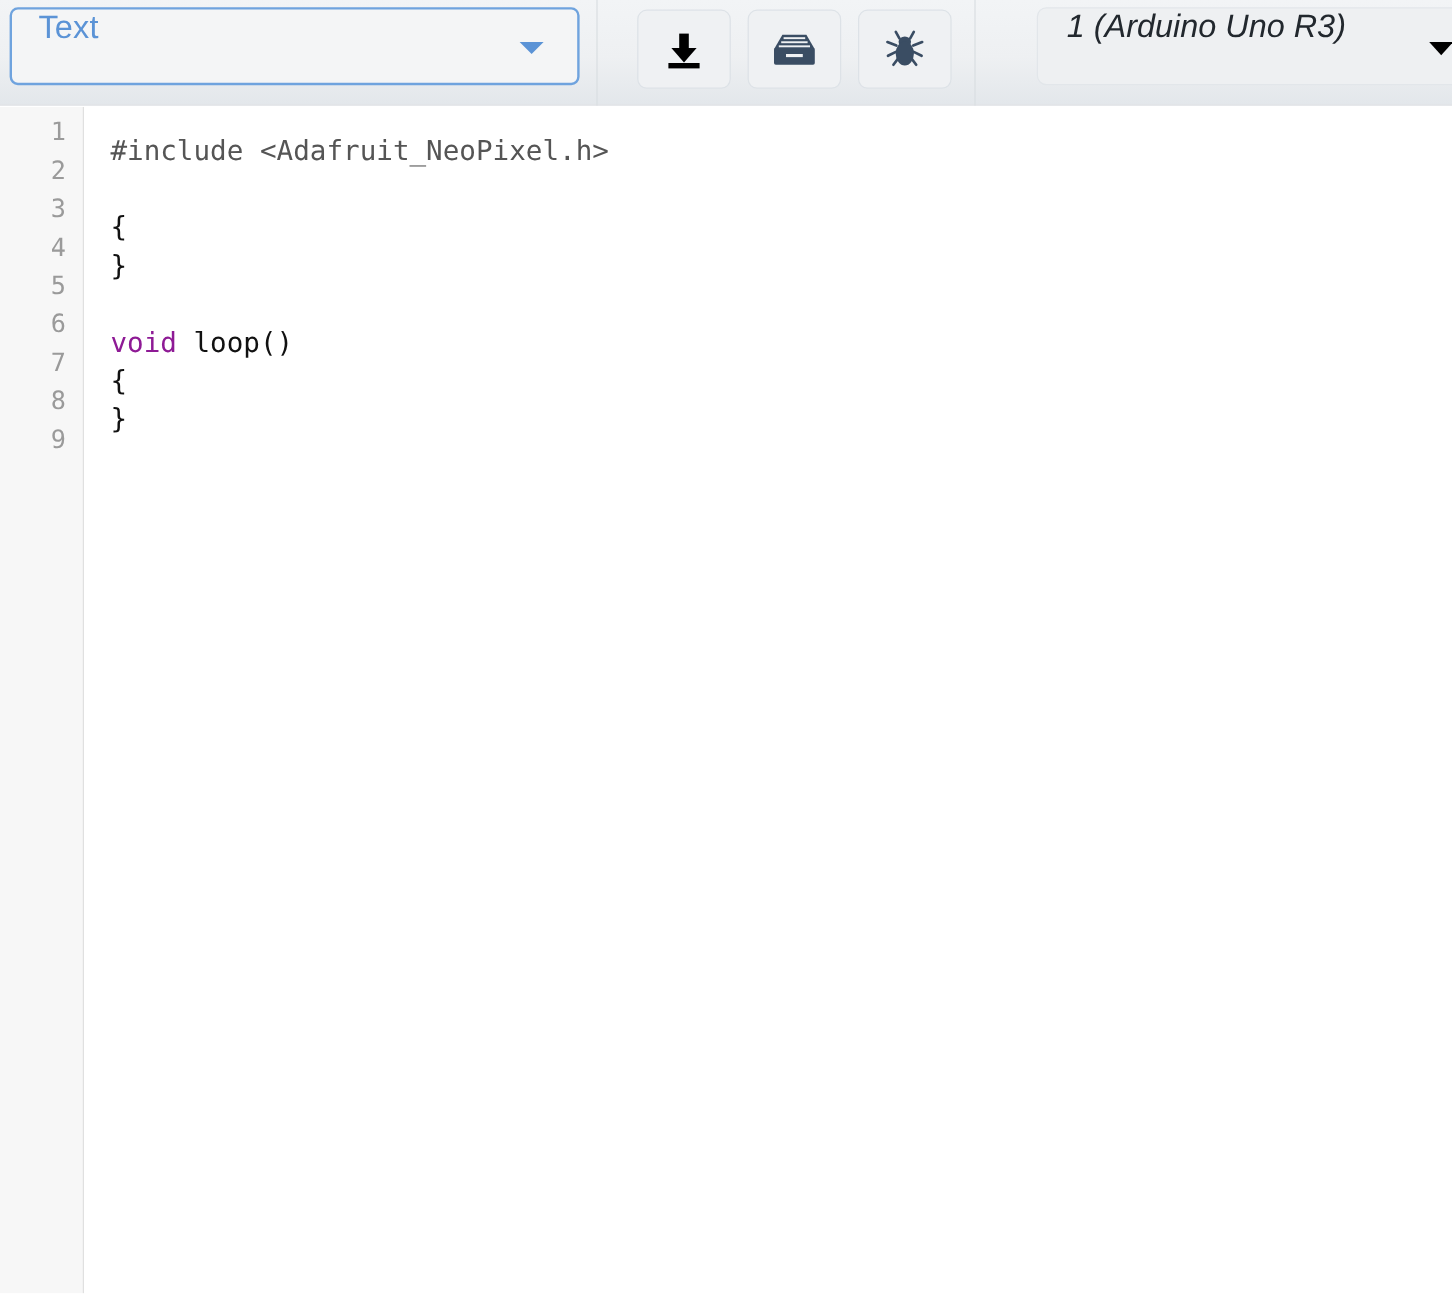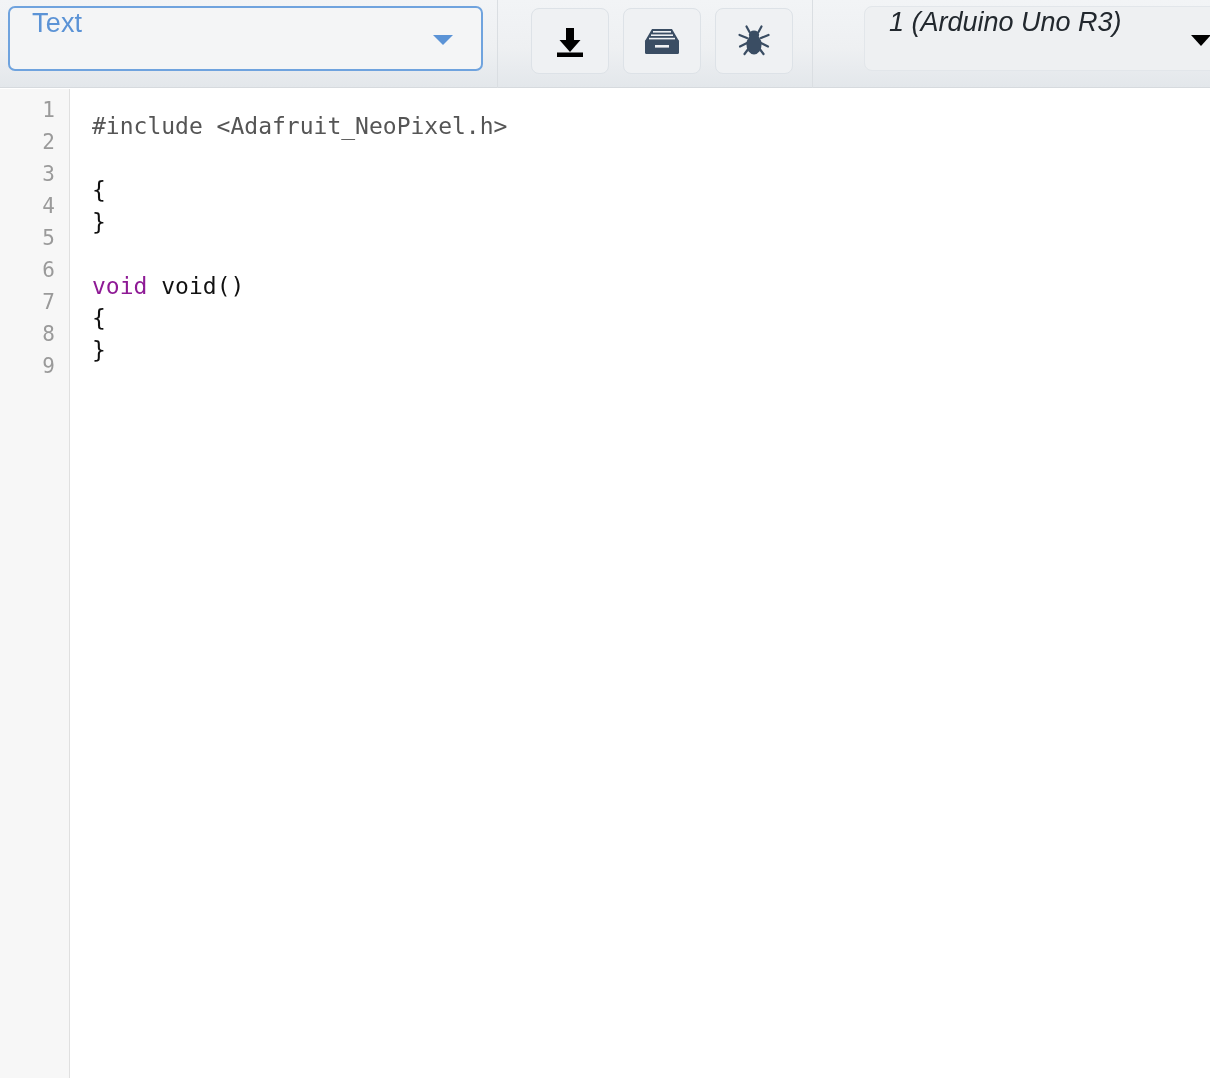--- a/index.html
+++ b/index.html
@@ -239,17 +239,17 @@
       <div class="gutter-line">7</div>
       <div class="gutter-line">8</div>
       <div class="gutter-line">9</div>
     </div>
   <div class="code" id="code">
       <div class="code-line"><span class="tok-pre">#include &lt;Adafruit_NeoPixel.h&gt;</span></div>
       <div class="code-line"><span class="tok-txt"></span></div>
       <div class="code-line"><span class="tok-txt">{</span></div>
       <div class="code-line"><span class="tok-txt">}</span></div>
       <div class="code-line"><span class="tok-txt"></span></div>
-      <div class="code-line"><span class="tok-kw">void</span><span class="tok-txt"> void()</span></div>
+      <div class="code-line"><span class="tok-kw">void</span><span class="tok-txt"> loop()</span></div>
       <div class="code-line"><span class="tok-txt">{</span></div>
       <div class="code-line"><span class="tok-txt">}</span></div>
     </div>
 </div>
 
 </body></html>

